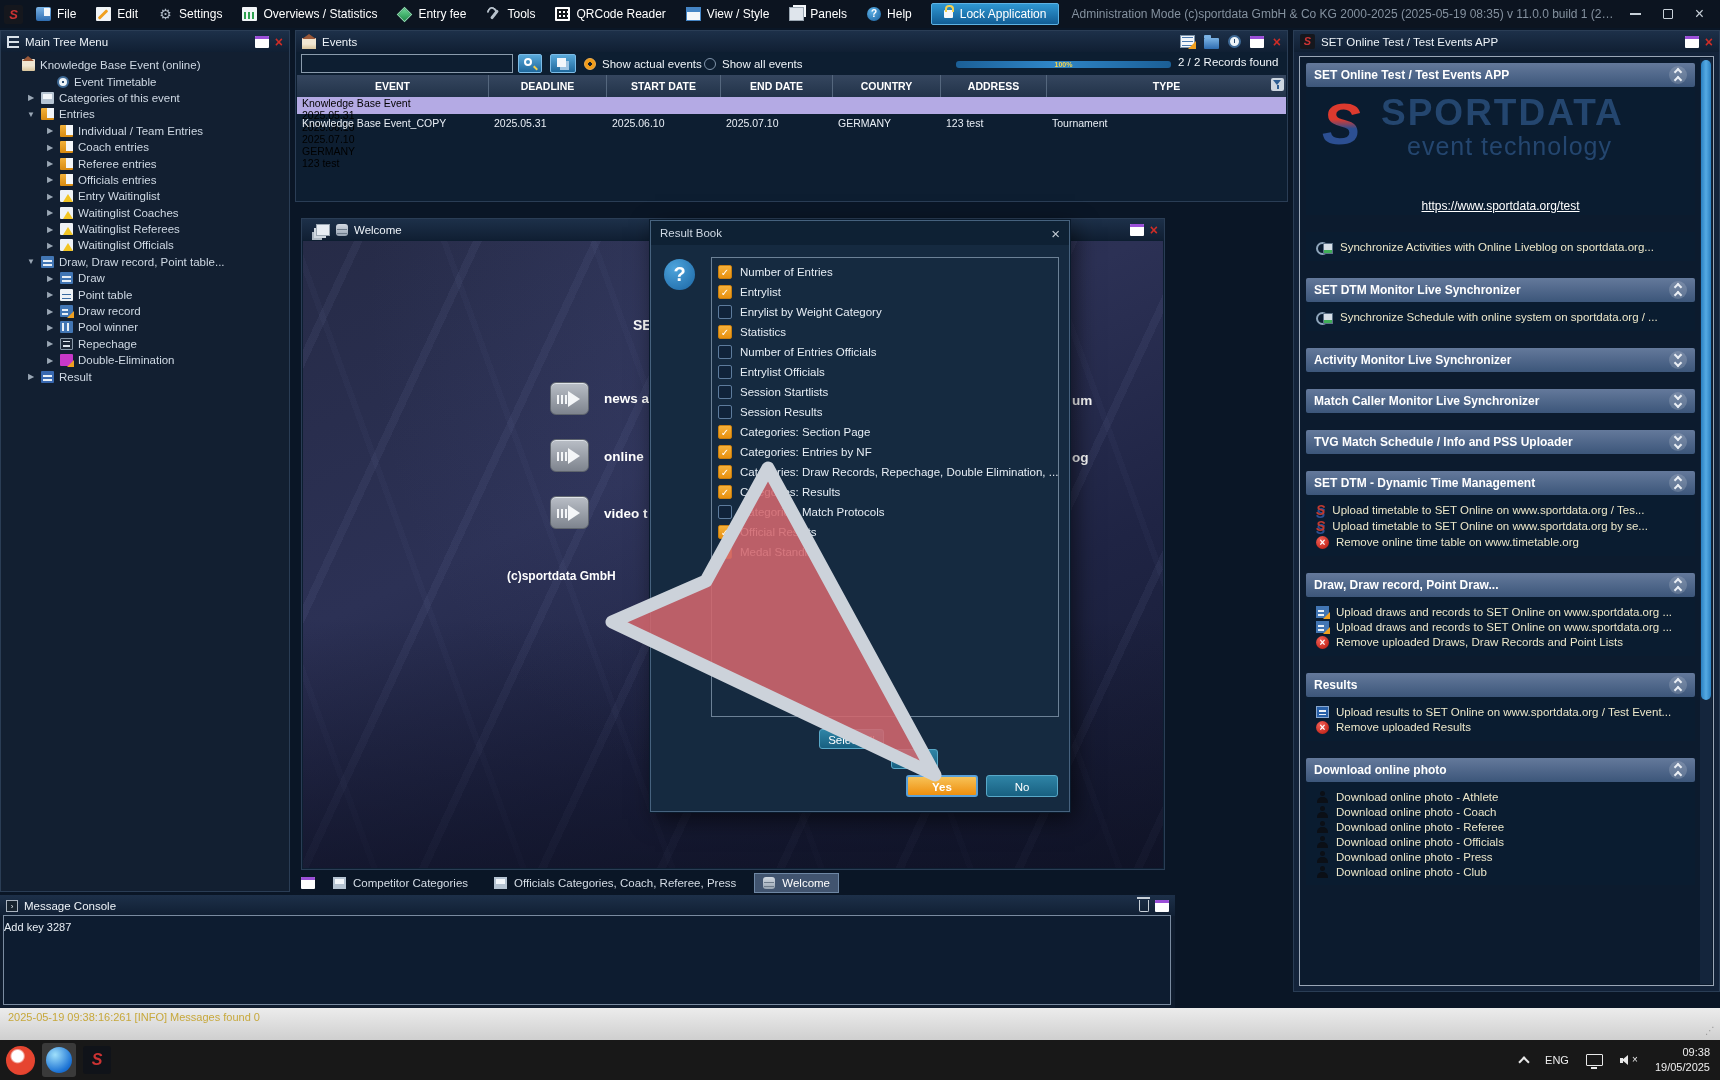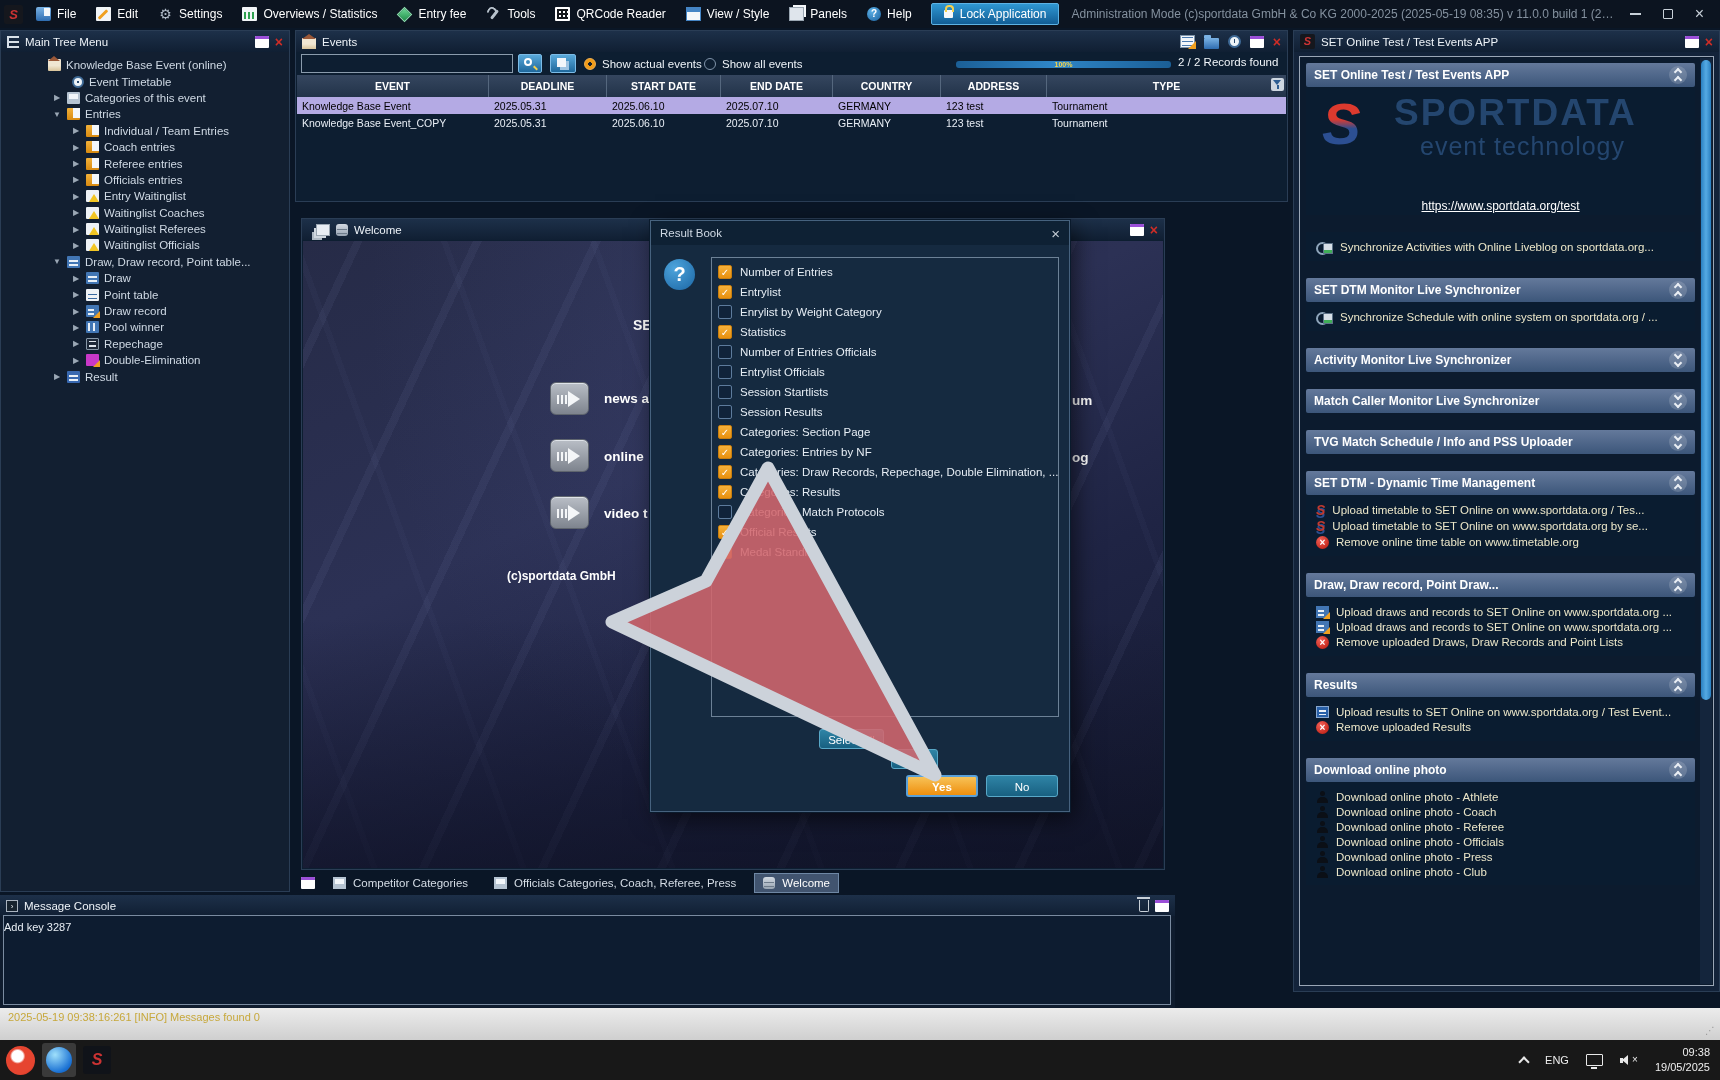--- a/index.html
+++ b/index.html
@@ -41,21 +41,21 @@
   
   .phead{height:21px;display:flex;align-items:center;gap:6px;padding:8px 6px;background:linear-gradient(#1d3049,#101f33);color:#eef3f8;font-size:11.5px;white-space:nowrap;}
   .spacer{flex:1;}
   .wico{width:14px;height:12px;background:#fff;border-radius:1px;position:relative;flex:none;}
   .wico::before{content:"";position:absolute;left:0;top:0;right:0;height:3px;background:#9b4fd8;border-radius:1px 1px 0 0;}
   .xico{color:#cf2d26;font-weight:bold;font-size:14px;line-height:12px;flex:none;}
 
   
   .tree-panel{position:absolute;left:0;top:30px;width:290px;height:862px;background:#121f31;border:1px solid #2a3d55;}
   .ic-tree{width:12px;height:12px;background:repeating-linear-gradient(0deg,#d8e0e8 0 2px,transparent 2px 5px);border-left:2px solid #d8e0e8;flex:none;}
-  #tree{padding-top:5px;margin-left:26px;}
+  #tree{padding-top:5px;}
   .trow{height:16.4px;display:flex;align-items:center;gap:5px;color:#cfd9e4;font-size:11.5px;white-space:nowrap;cursor:default;}
   .texp{width:10px;font-size:8px;color:#9aa7b5;text-align:center;flex:none;}
   .ti{width:13px;height:12px;border-radius:1px;flex:none;position:relative;}
   .ti-home{background:linear-gradient(#f0e6d2 55%,#d9c49a);}
   .ti-home::before{content:"";position:absolute;left:0;top:-3px;border-left:6.5px solid transparent;border-right:6.5px solid transparent;border-bottom:5px solid #9a5838;}
   .ti-clock{width:12px;height:12px;border-radius:50%;background:#eef4f8;border:2px solid #3f6a96;}
   .ti-clock::before{content:"";position:absolute;left:3px;top:3px;width:2px;height:2px;background:#284a70;}
   .ti-categories{background:#b6c4d2;}
   .ti-categories::before{content:"";position:absolute;inset:2px 2px 5px 2px;background:#f2f6fa;}
   .ti-entries{background:linear-gradient(#f2b13a,#d88a10);}
@@ -101,21 +101,21 @@
   .radio{position:absolute;top:6px;display:flex;align-items:center;gap:6px;color:#eef3f8;font-size:11.5px;cursor:pointer;white-space:nowrap;}
   .rdot{width:12px;height:12px;border-radius:50%;border:1px solid #8094aa;background:#0d1e31;position:relative;flex:none;}
   .rdot.on{background:radial-gradient(circle,#15202e 0 24%,#f09c1a 30%);border-color:#f0b050;}
   .progress{position:absolute;left:660px;top:9px;width:215px;height:7px;border-radius:3px;background:linear-gradient(90deg,#1b5f96,#2f86c8 45%,#1b5f96);position:absolute;}
   .progress span{position:absolute;left:0;right:0;top:-1px;text-align:center;font-size:7px;font-weight:bold;color:#f6d44a;line-height:9px;}
   .records{position:absolute;left:882px;top:4px;color:#f2f6fa;font-size:11.5px;white-space:nowrap;}
   .etable{position:absolute;left:1px;top:44px;right:1px;}
   .ehead{display:flex;height:22px;background:linear-gradient(#35465f,#223349);}
   .hc{display:flex;align-items:center;justify-content:center;color:#fff;font-size:10.5px;font-weight:bold;border-right:1px solid #55677e;flex:none;}
   .erow{display:flex;height:17px;color:#e8eef5;font-size:10.5px;}
-  .erow.sel{background:#b4aae4;color:#000;}
+  .erow.sel{background:#b4aae4;color:#000;flex-direction:column;}
   .ec{display:flex;align-items:center;padding:0 5px;white-space:nowrap;overflow:hidden;flex:none;}
   .funnel{position:absolute;right:3px;top:47px;width:13px;height:13px;background:#cdd6e0;border-radius:2px;}
   .funnel::before{content:"";position:absolute;left:2px;top:2px;border-left:4.5px solid transparent;border-right:4.5px solid transparent;border-top:5px solid #2d5d92;}
   .funnel::after{content:"";position:absolute;left:5.5px;top:7px;width:2px;height:4px;background:#2d5d92;}
 
   
   .welcome-panel{position:absolute;left:301px;top:218px;width:864px;height:652px;background:#0d1e31;border:1px solid #2a3d55;}
   .ic-stack{width:14px;height:12px;background:#e8edf3;border:1px solid #9aa6b2;box-shadow:-3px 3px 0 -1px #cfd7df,-6px 6px 0 -2px #aeb9c4;margin-left:8px;flex:none;}
   .ic-db{width:12px;height:12px;border-radius:3px;background:linear-gradient(#d2d9e2,#97a3b1);position:relative;flex:none;}
   .ic-db::before{content:"";position:absolute;inset:2px 1px;background:repeating-linear-gradient(0deg,#6d7b8a 0 1.5px,transparent 1.5px 4px);}
@@ -167,21 +167,21 @@
   .ri-record::before{content:"";position:absolute;inset:2px 5px 2px 2px;background:repeating-linear-gradient(0deg,#e9f0f7 0 2px,transparent 2px 4px);}
   .ri-record::after{content:"";position:absolute;right:-1px;bottom:-1px;border-left:7px solid transparent;border-bottom:7px solid #f0a020;}
   .ri-list{width:13px;height:12px;background:#2860a8;border:1px solid #88a8d0;}
   .ri-list::before{content:"";position:absolute;inset:2px;background:repeating-linear-gradient(0deg,#e9f0f7 0 1.5px,transparent 1.5px 3.5px);}
   .ri-person{width:13px;height:12px;}
   .ri-person::before{content:"";position:absolute;left:4px;top:0;width:5px;height:5px;border-radius:50%;background:#0b0f16;}
   .ri-person::after{content:"";position:absolute;left:1px;bottom:0;width:11px;height:6px;border-radius:5px 5px 0 0;background:#0b0f16;}
   .logo-body{position:relative;height:104px;background:#0a1c30;overflow:hidden;}
   .s-mark{position:absolute;left:16px;top:8px;font-style:italic;font-weight:bold;font-size:58px;line-height:58px;background:linear-gradient(#dd3a2e 42%,#2c4f92 58%);-webkit-background-clip:text;background-clip:text;color:#c23a30;}
   @supports (-webkit-background-clip:text){.s-mark{color:transparent;}}
-  .logo-words{position:absolute;left:88px;top:6px;white-space:nowrap;color:#24466f;}
+  .logo-words{position:absolute;left:75px;top:6px;white-space:nowrap;color:#24466f;}
   .logo-l1{font-size:37px;font-weight:bold;letter-spacing:2px;line-height:40px;}
   .logo-l2{font-size:25px;line-height:26px;letter-spacing:1px;margin-left:26px;}
   .logo-link{display:block;text-align:center;color:#fff;font-size:12px;text-decoration:underline;padding:8px 0 2px 0;background:#0a1c30;}
   .rscroll{position:absolute;right:1px;top:1px;width:12px;bottom:1px;background:#14253c;}
   .rthumb{position:absolute;left:1px;right:1px;top:2px;height:640px;border-radius:5px;background:linear-gradient(90deg,#2a7fc0,#55aae4 50%,#2a7fc0);}
 
   
   .dialog{position:absolute;left:650px;top:220px;width:420px;height:592px;background:#152a40;border:1px solid #46627e;box-shadow:0 0 0 1px #0a1a2c,5px 7px 22px rgba(0,0,0,.6);z-index:50;}
   .dtitle{height:24px;display:flex;align-items:center;background:#0e2134;color:#cfd9e4;font-size:11.5px;padding:0 9px;justify-content:center;}
   .dclose{margin-left:auto;color:#c4ccd4;font-size:15px;cursor:pointer;}
@@ -294,21 +294,21 @@
       <span class="spacer"></span>
       <span class="wico"></span>
       <span class="xico">×</span>
     </div>
     <div id="tree">
         <div class="trow" style="padding-left: 6px;">
           <span class="texp"></span>
           <span class="ti ti-home"></span>
           <span class="tlabel">Knowledge Base Event (online)</span>
         </div>
-        <div class="trow" style="padding-left: 30px; text-align: right;">
+        <div class="trow" style="padding-left: 41px; text-align: right;">
           <span class="texp"></span>
           <span class="ti ti-clock"></span>
           <span class="tlabel">Event Timetable</span>
         </div>
         <div class="trow" style="padding-left: 25px;">
           <span class="texp">▶</span>
           <span class="ti ti-categories"></span>
           <span class="tlabel">Categories of this event</span>
         </div>
         <div class="trow" style="padding-left: 25px;">

